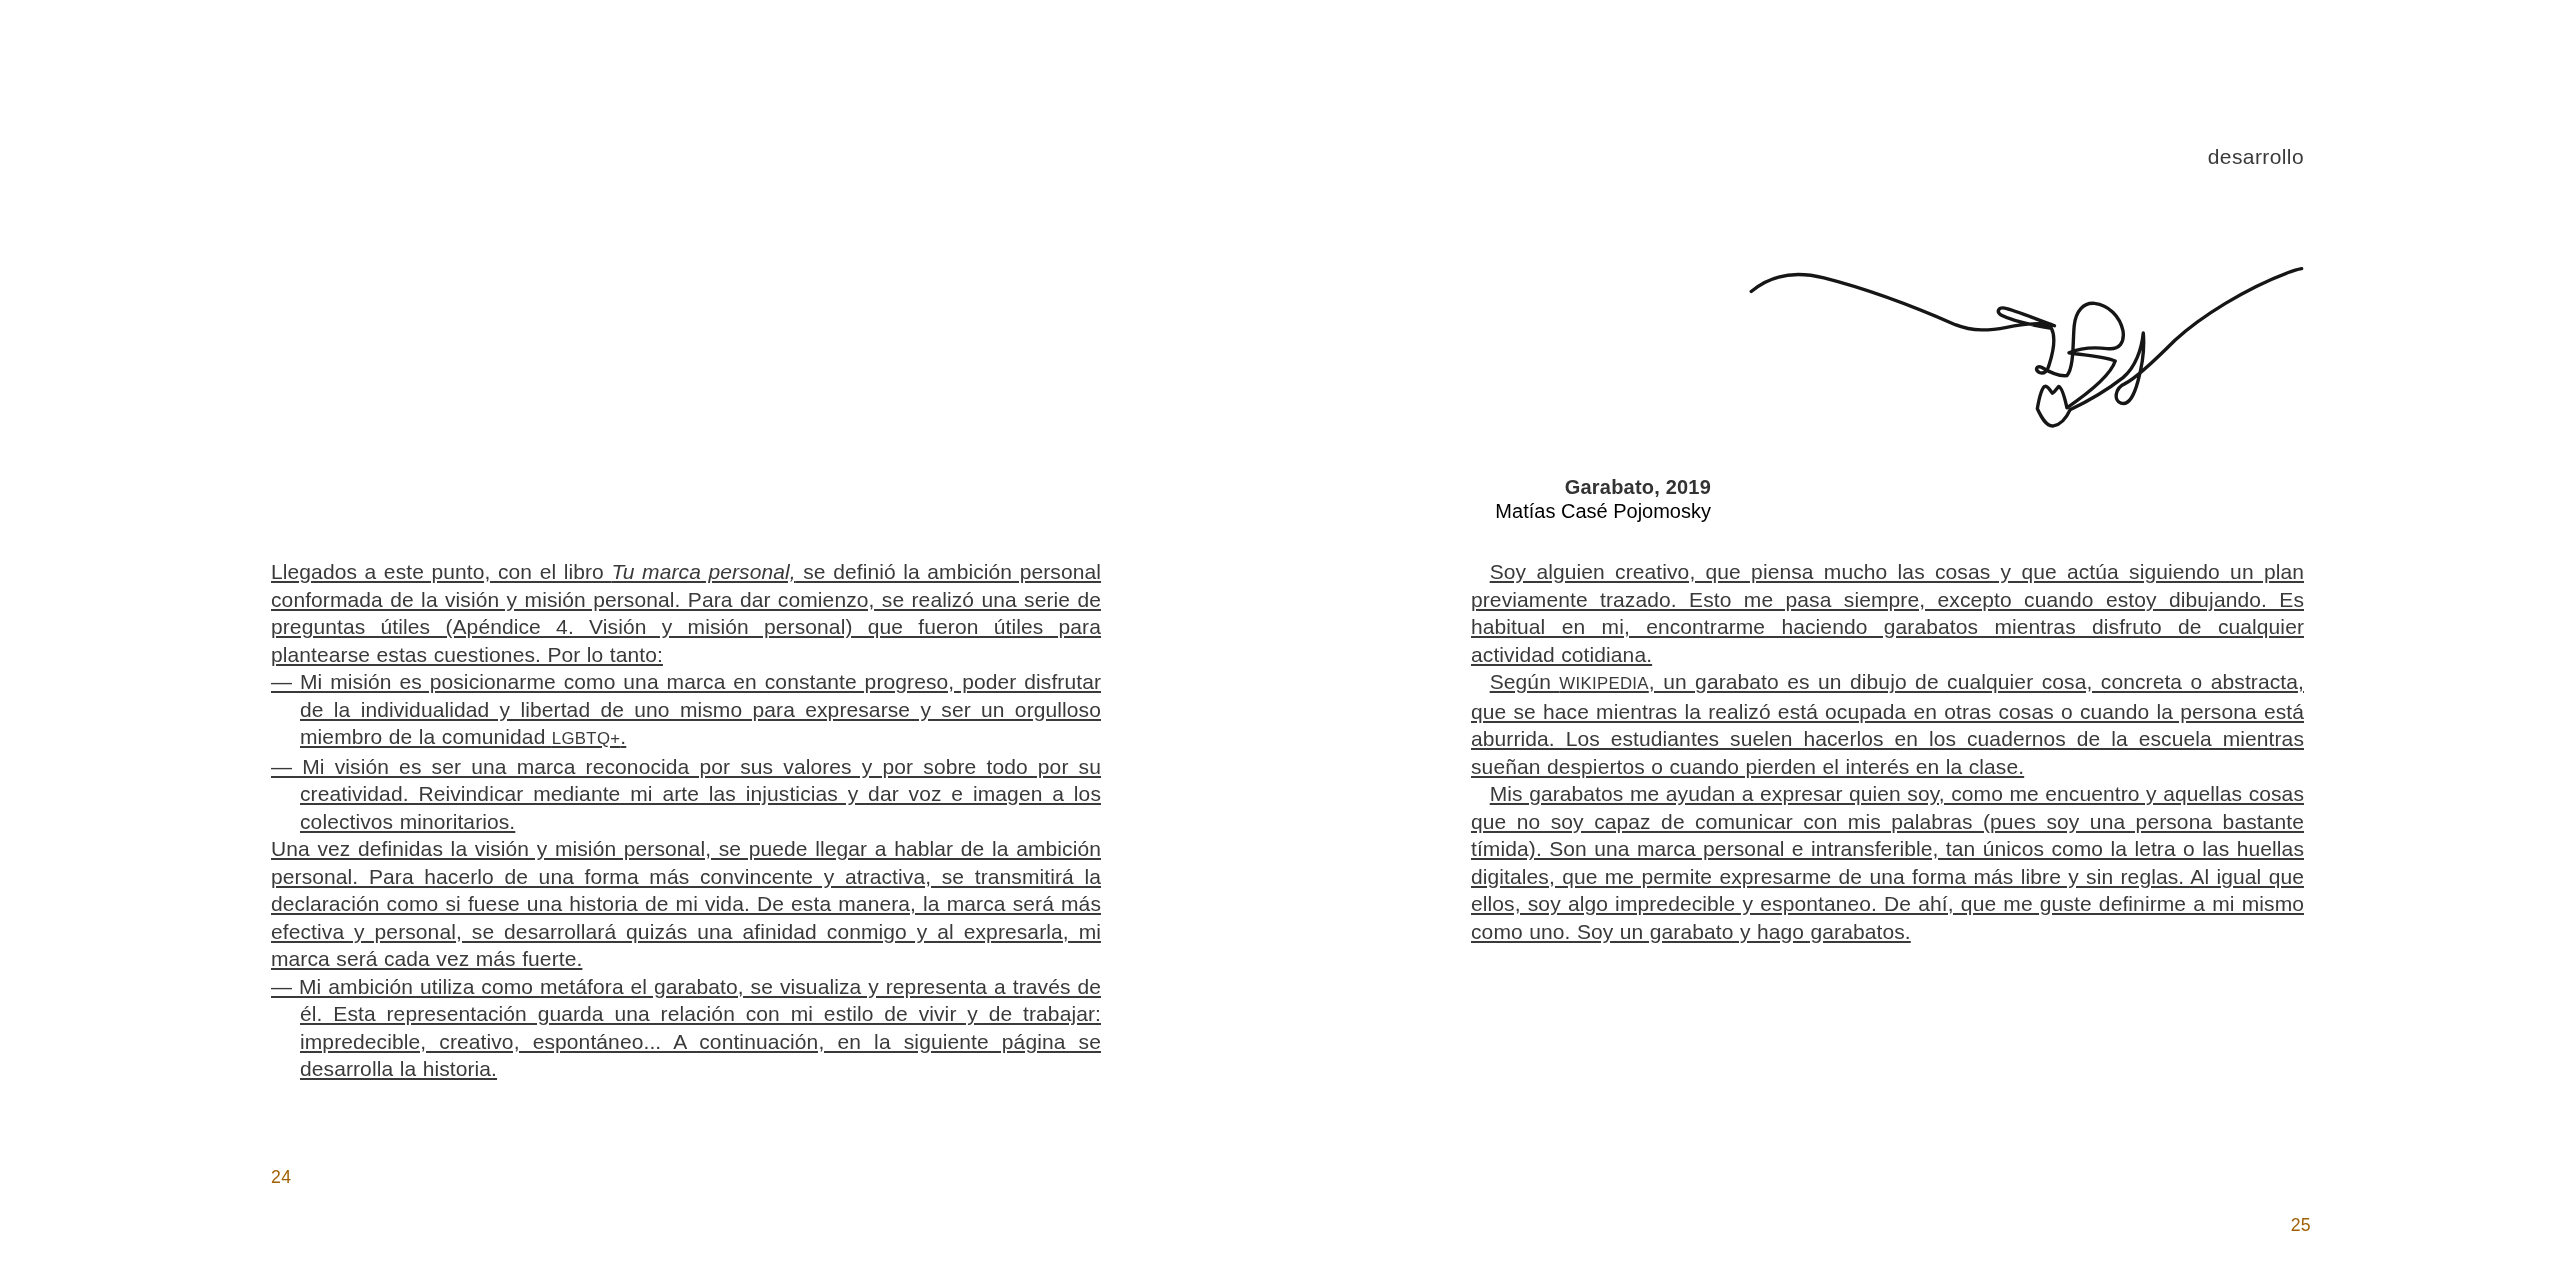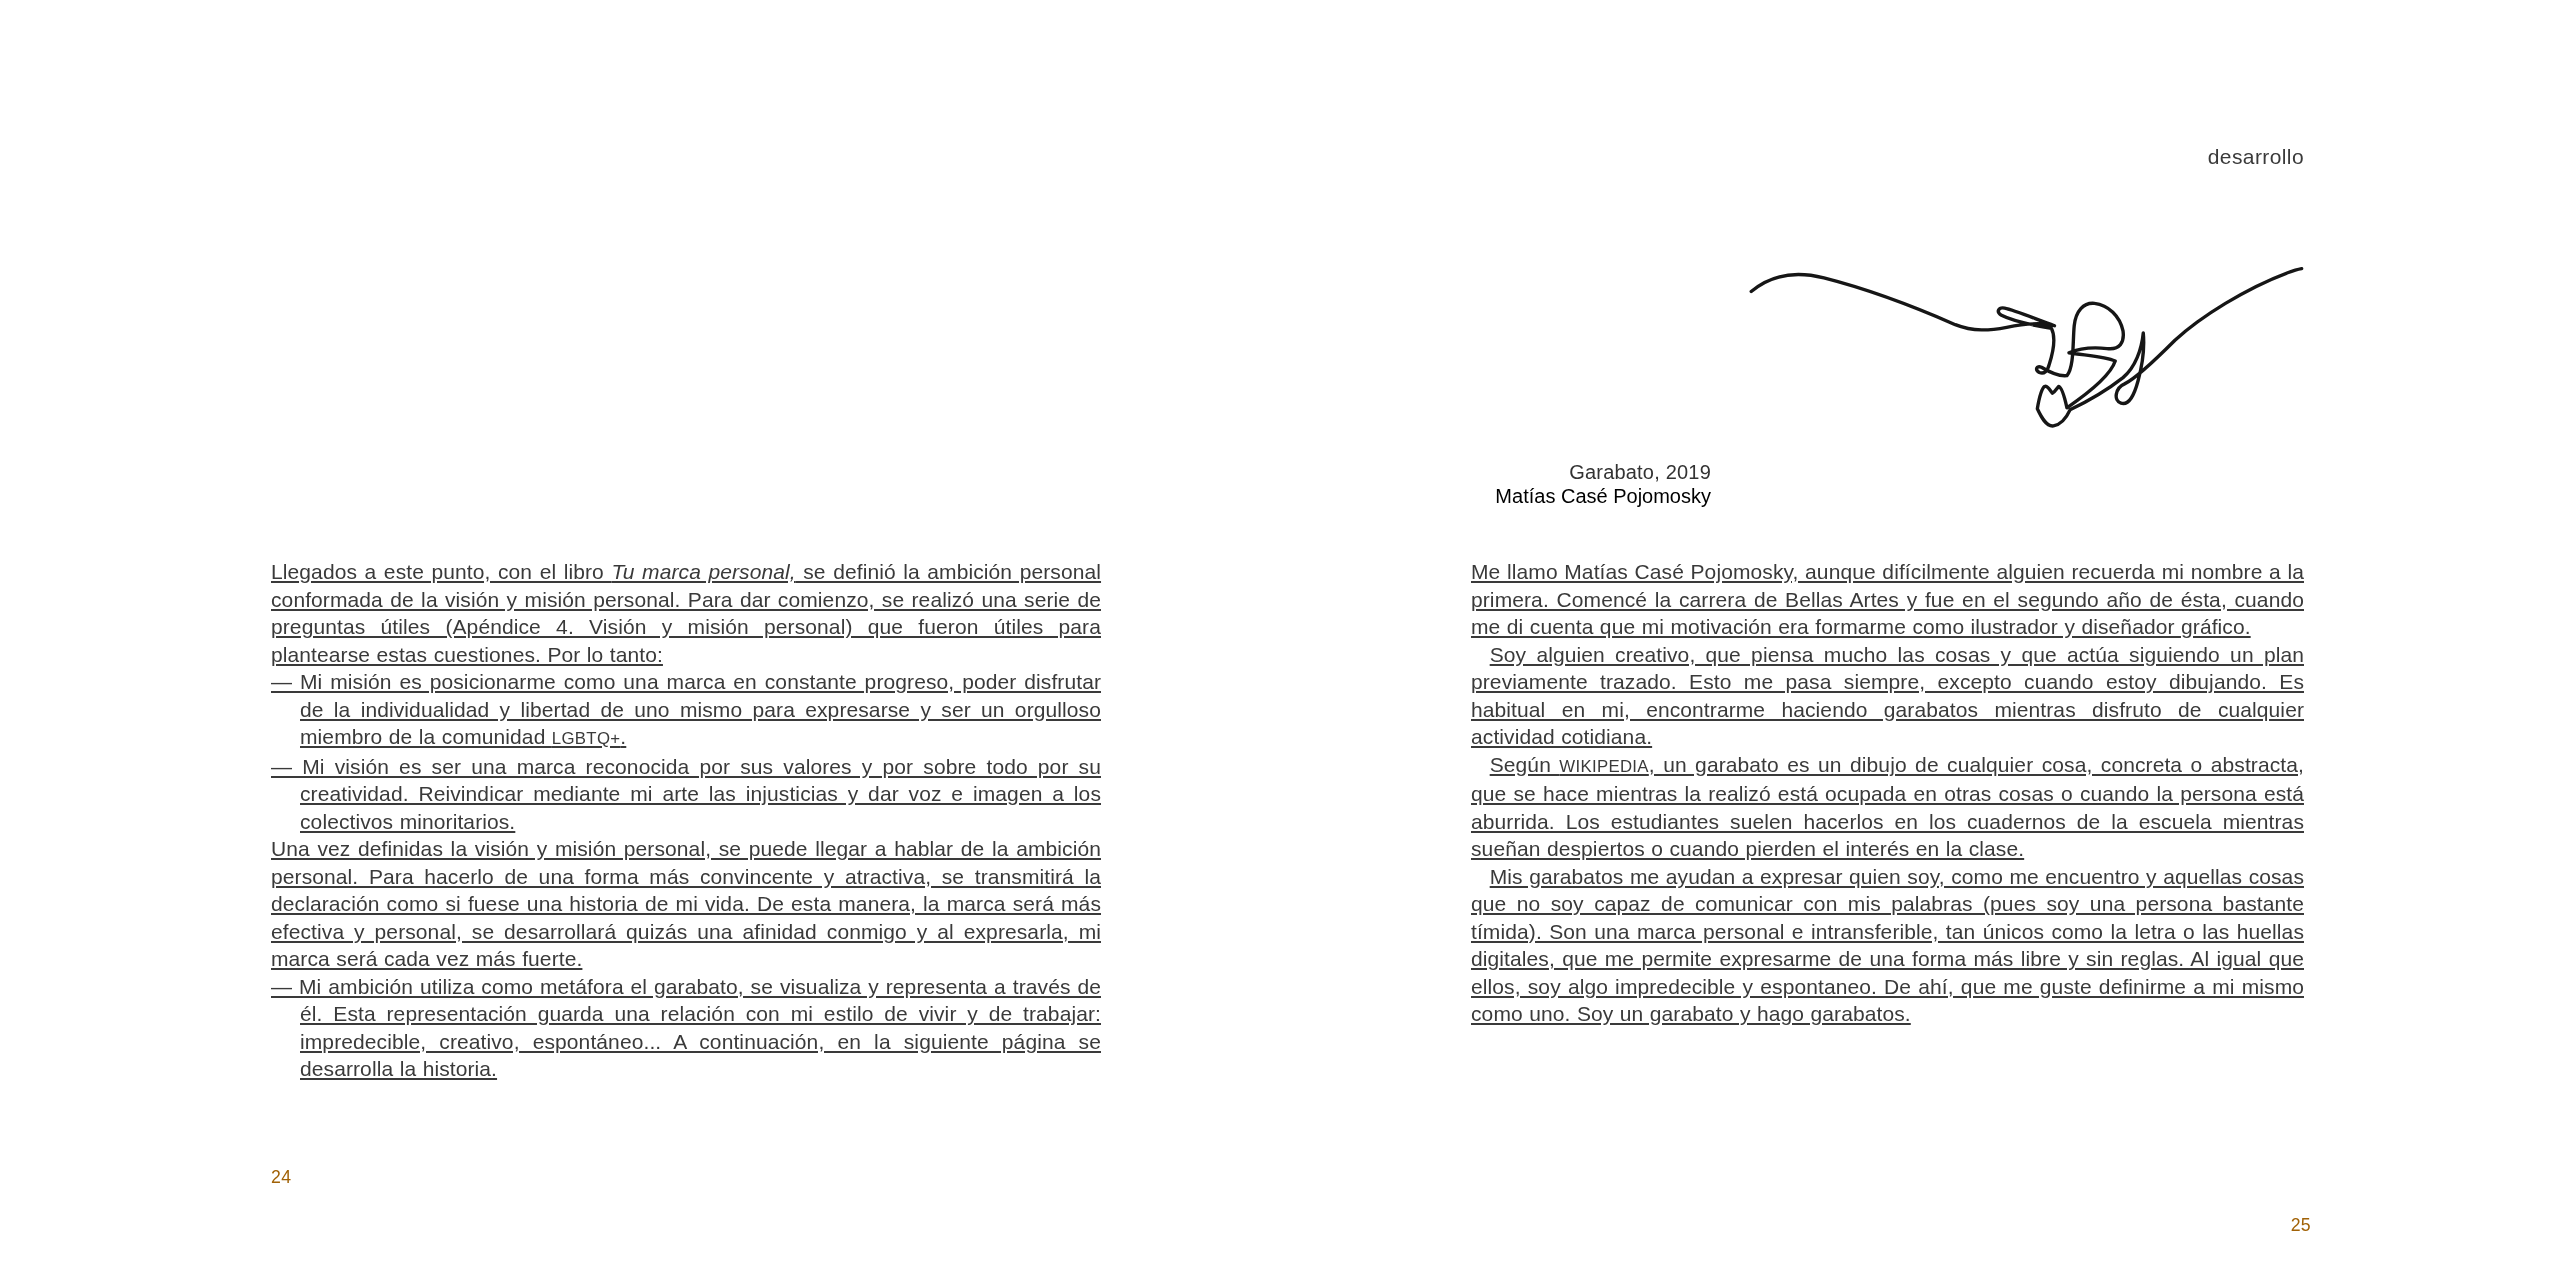--- a/index.html
+++ b/index.html
@@ -36,21 +36,21 @@
   .figure-caption {
     position: absolute;
     left: 1471px;
     top: 460px;
     width: 240px;
     text-align: right;
     font-size: 20px;
     line-height: 24.4px;
     color: #333333;
   }
-  .figure-caption .cap-title { font-weight: normal; letter-spacing: 0.2px; }
+  .figure-caption .cap-title { font-weight: bold; letter-spacing: 0.2px; margin-top: 15px; }
   .figure-caption .cap-author { font-weight: normal; color: #000000; }
   .text-col {
     position: absolute;
     top: 558px;
     width: 831px;
     font-size: 21px;
     line-height: 27.5px;
     text-align: justify;
     word-spacing: 0.5px;
     letter-spacing: 0.1px;
@@ -140,21 +140,20 @@
 
   <div class="text-col col-left">
     <p><span>Llegados a este punto, con el libro </span><span class="it">Tu marca personal,</span><span> se definió la ambición personal conformada de la visión y misión personal. Para dar comienzo, se realizó una serie de preguntas útiles (Apéndice 4. Visión y misión personal) que fueron útiles para plantearse estas cuestiones. Por lo tanto:</span></p>
     <p class="hang"><span>— Mi misión es posicionarme como una marca en constante progreso, poder disfrutar de la individualidad y libertad de uno mismo para expresarse y ser un orgulloso miembro de la comunidad </span><span class="sc">LGBTQ+</span><span>.</span></p>
     <p class="hang">— Mi visión es ser una marca reconocida por sus valores y por sobre todo por su creatividad. Reivindicar mediante mi arte las injusticias y dar voz e imagen a los colectivos minoritarios.</p>
     <p class="gap-top">Una vez definidas la visión y misión personal, se puede llegar a hablar de la ambición personal. Para hacerlo de una forma más convincente y atractiva, se transmitirá la declaración como si fuese una historia de mi vida. De esta manera, la marca será más efectiva y personal, se desarrollará quizás una afinidad conmigo y al expresarla, mi marca será cada vez más fuerte.</p>
     <p class="hang">— Mi ambición utiliza como metáfora el garabato, se visualiza y representa a través de él. Esta representación guarda una relación con mi estilo de vivir y de trabajar: impredecible, creativo, espontáneo... A continuación, en la siguiente página se desarrolla la historia.</p>
   </div>
 
   <div class="text-col col-right">
-    <p>Me llamo Matías Casé Pojomosky, aunque difícilmente alguien recuerda mi nombre a la primera. Comencé la carrera de Bellas Artes y fue en el segundo año de ésta, cuando me di cuenta que mi motivación era formarme como ilustrador y diseñador gráfico.</p>
     <p class="firstline-indent">Soy alguien creativo, que piensa mucho las cosas y que actúa siguiendo un plan previamente trazado. Esto me pasa siempre, excepto cuando estoy dibujando. Es habitual en mi, encontrarme haciendo garabatos mientras disfruto de cualquier actividad cotidiana.</p>
     <p class="firstline-indent"><span>Según </span><span class="sc">WIKIPEDIA</span><span>, un garabato es un dibujo de cualquier cosa, concreta o abstracta, que se hace mientras la realizó está ocupada en otras cosas o cuando la persona está aburrida. Los estudiantes suelen hacerlos en los cuadernos de la escuela mientras sueñan despiertos o cuando pierden el interés en la clase.</span></p>
     <p class="firstline-indent">Mis garabatos me ayudan a expresar quien soy, como me encuentro y aquellas cosas que no soy capaz de comunicar con mis palabras (pues soy una persona bastante tímida). Son una marca personal e intransferible, tan únicos como la letra o las huellas digitales, que me permite expresarme de una forma más libre y sin reglas. Al igual que ellos, soy algo impredecible y espontaneo. De ahí, que me guste definirme a mi mismo como uno. Soy un garabato y hago garabatos.</p>
   </div>
 
   <div class="page-num page-num-left">24</div>
   <div class="page-num page-num-right">25</div>
 
 </div>
 

